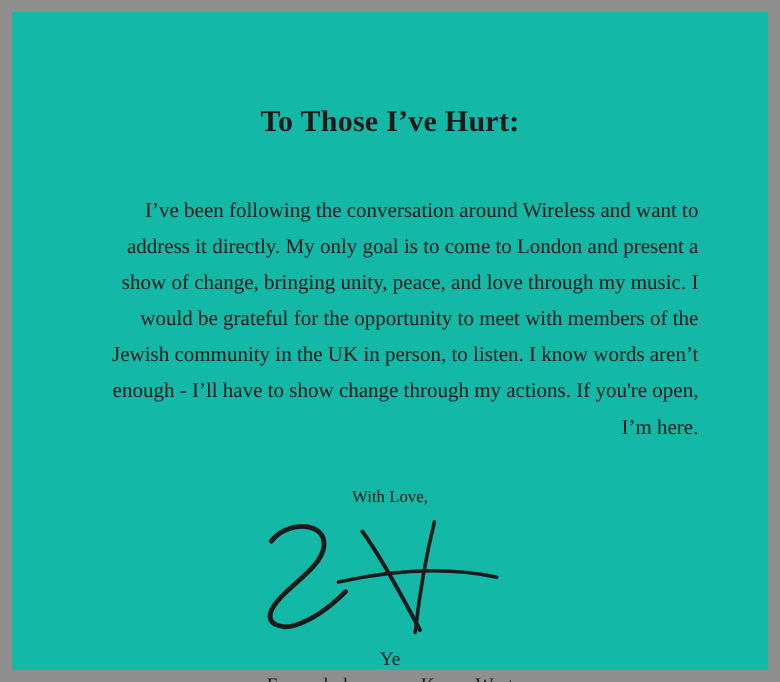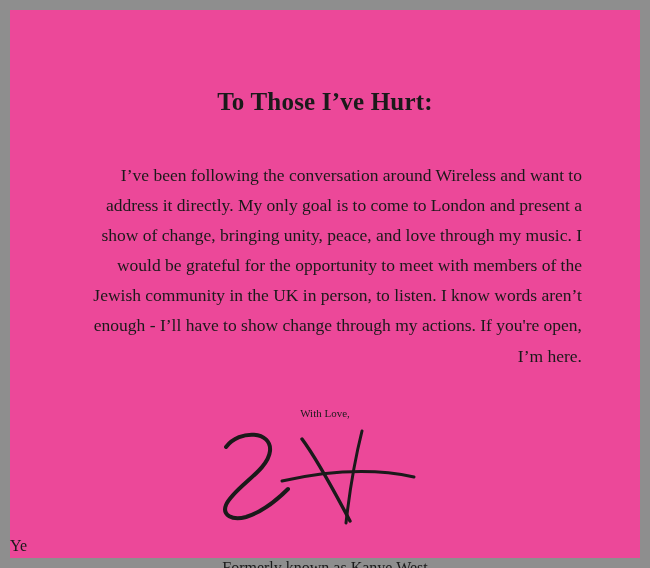--- a/index.html
+++ b/index.html
@@ -12,21 +12,21 @@
     background: #8e8e8e;
     font-family: "Liberation Serif", serif;
     overflow: hidden;
   }
   .page {
     position: absolute;
     left: 10px;
     top: 10px;
     width: 630px;
     height: 548px;
-    background: #ec4899;
+    background: #14b8a6;
     box-sizing: border-box;
   }
   .statement-title {
     text-align: center;
     font-family: "Liberation Serif", serif;
     font-weight: bold;
     font-size: 25px;
     color: #1a1a1a;
     margin: 0;
     padding-top: 78px;
@@ -37,36 +37,36 @@
     padding: 44px 58px 0 58px;
     text-align: right;
     font-size: 17.5px;
     line-height: 1.72;
     color: #1a1a1a;
   }
   .signoff {
     margin: 0;
     padding-top: 36px;
     text-align: center;
-    font-size: 11px;
+    font-size: 14px;
     color: #1a1a1a;
   }
   .signature-wrap {
     display: flex;
     justify-content: center;
     align-items: center;
     padding-top: 6px;
   }
   .signature {
     display: block;
   }
   .author-name {
     margin: 0;
     padding-top: 2px;
-    text-align: left;
+    text-align: center;
     font-size: 16px;
     color: #1a1a1a;
   }
   .author-sub {
     margin: 0;
     padding-top: 4px;
     text-align: center;
     font-size: 16px;
     color: #1a1a1a;
   }

